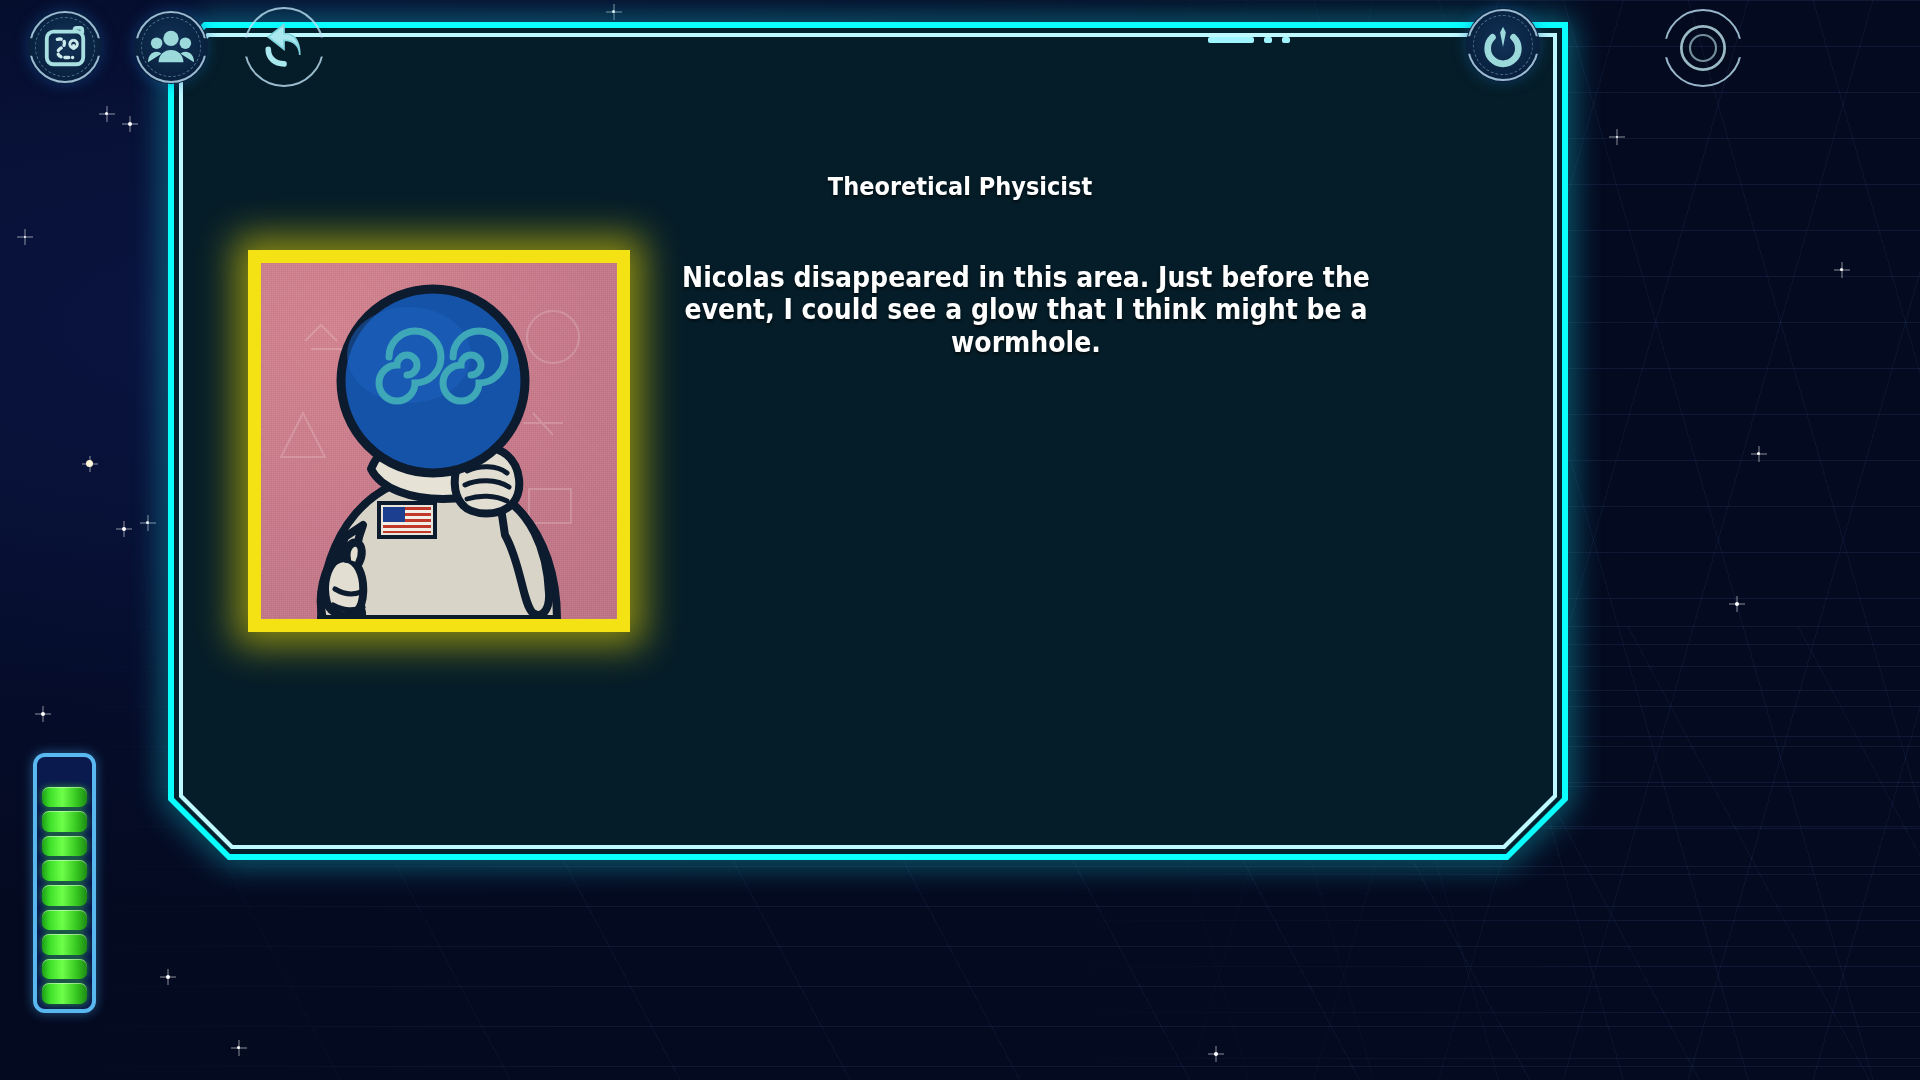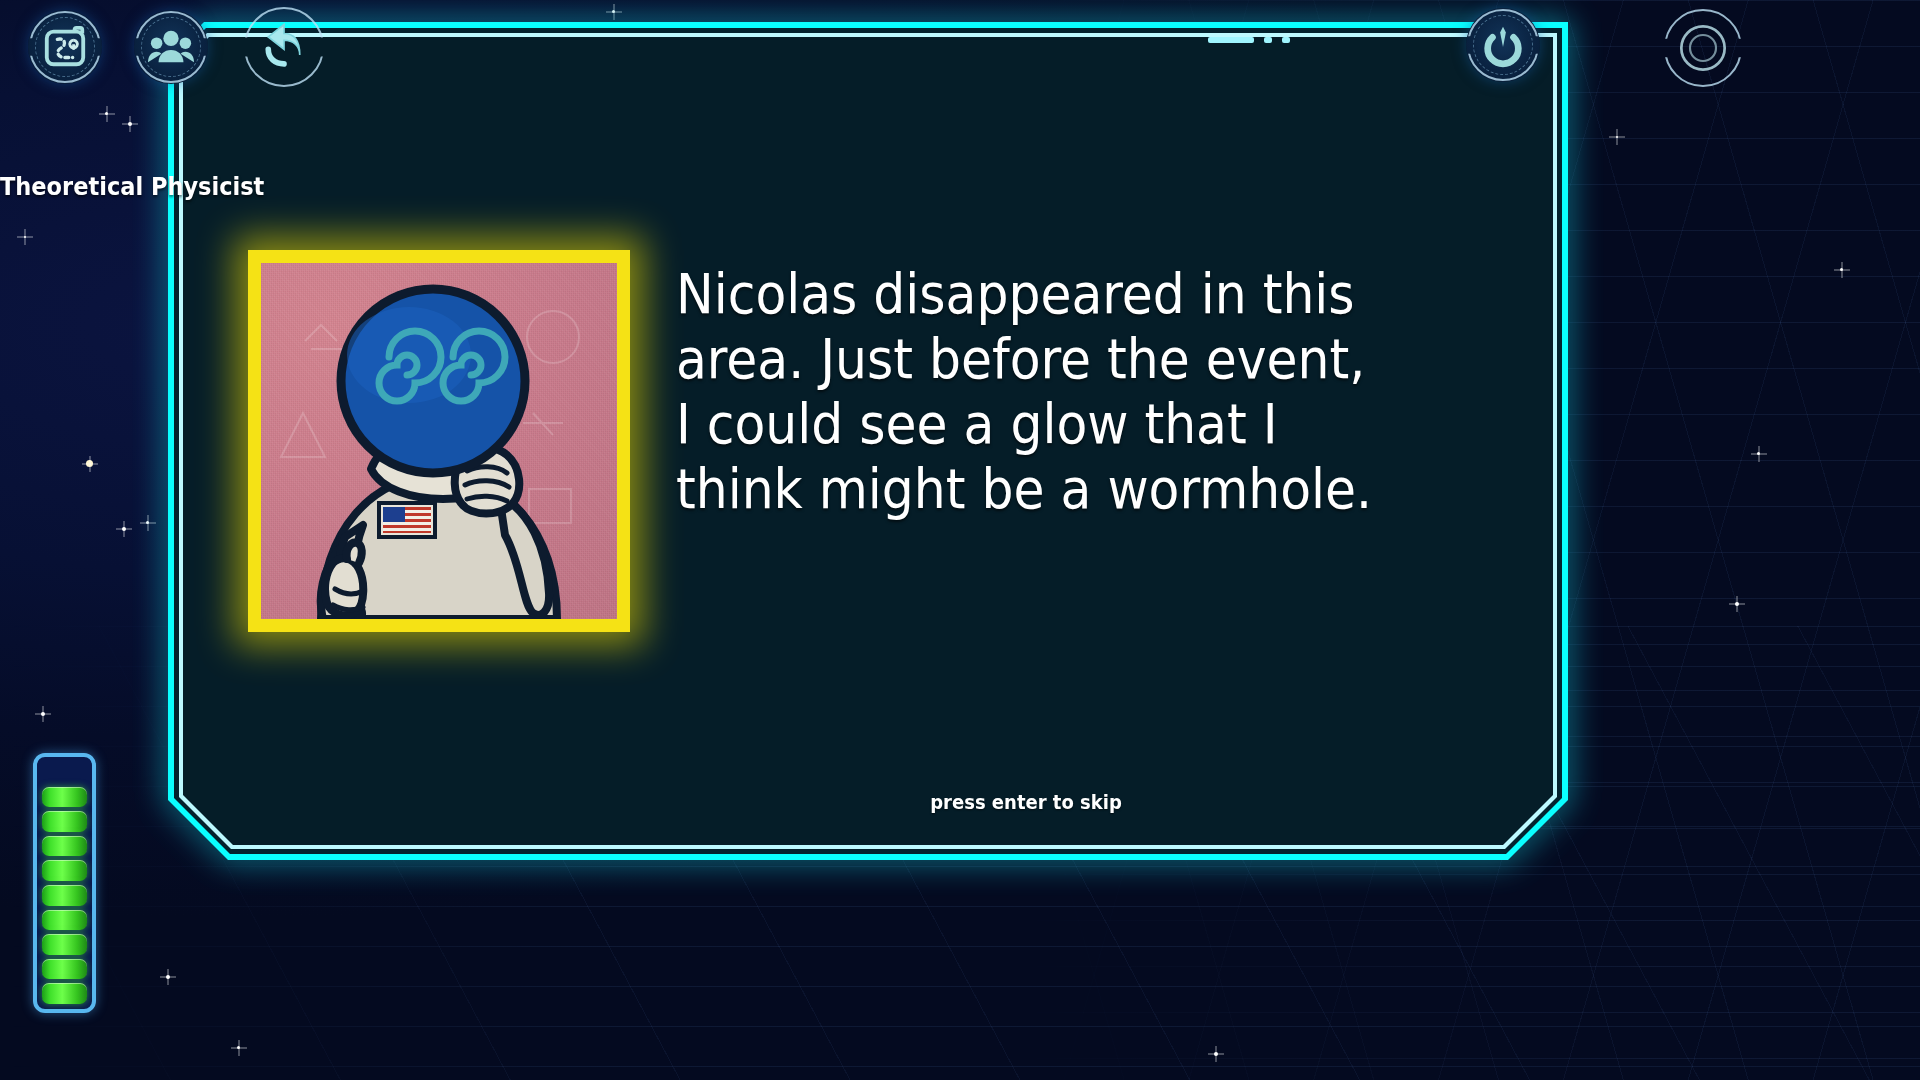--- a/index.html
+++ b/index.html
@@ -93,21 +93,21 @@
   #content{ position:absolute; inset:0; }
   #dialog-title{
     position:absolute; left:0; right:0; top:86px;
     text-align:center; color:#f7f0c4;
     font-size:62px; font-weight:700; letter-spacing:.2px;
     font-stretch:condensed;
     text-shadow:0 2px 3px rgba(0,0,0,.65);
   }
   #dialog-subtitle{
     position:absolute; left:0; right:0; top:172px;
-    text-align:left; color:#ffffff;
+    text-align:center; color:#ffffff;
     font-size:25px; font-weight:700;
     text-shadow:0 2px 3px rgba(0,0,0,.6);
   }
 
   
   #portrait-wrap{
     position:absolute; left:248px; top:250px; width:382px; height:382px;
   }
   #portrait-glow{
     position:absolute; left:-14px; top:-14px; right:-14px; bottom:-14px;
@@ -127,22 +127,23 @@
     background-image:
       repeating-linear-gradient(0deg, rgba(255,255,255,.10) 0 1px, transparent 1px 2px),
       repeating-linear-gradient(90deg, rgba(0,0,0,.10) 0 1px, transparent 1px 2px),
       repeating-linear-gradient(45deg, rgba(255,255,255,.06) 0 1px, transparent 1px 3px);
   }
   #portrait-svg{ position:absolute; inset:0; width:100%; height:100%; }
 
   
   #dialog-text{
     position:absolute; left:676px; top:262px; width:700px;
-    color:#fff; font-size:56px; line-height:1.16; font-weight:400;
+    color:#fff; font-size:28px; line-height:1.16; font-weight:700;
     text-shadow:0 2px 3px rgba(0,0,0,.6);
+    text-align:center;
   }
   #skip-hint{
     position:absolute; left:676px; top:790px; width:700px;
     text-align:center; color:#ffffff; font-size:20px; font-weight:700;
     text-shadow:0 1px 2px rgba(0,0,0,.6);
   }
 
   
   .hud-btn{ position:absolute; width:74px; height:74px; }
   .hud-ring{
@@ -289,21 +290,20 @@
             <rect x="122" y="262" width="48" height="3"></rect>
             <rect x="122" y="268" width="48" height="2"></rect>
           </g>
           <rect x="122" y="244" width="22" height="15" fill="#1d3f8f"></rect>
         </g>
       </svg>
     </div>
   </div>
 
   <div id="dialog-text">Nicolas disappeared in this area. Just before the event, I could see a glow that I think might be a wormhole.</div>
-  <div id="skip-hint">press enter to skip</div>
 </div>
 
 <div class="hud-btn" id="btn-map">
   <div class="hud-ring"></div>
   <div class="hud-ring-dots"></div>
   <svg class="hud-ico" viewBox="0 0 48 48">
     <rect x="5" y="8" width="38" height="34" rx="7" fill="none" stroke="#a8dfe0" stroke-width="4"></rect>
     <path d="M34 8 v-2 a2 2 0 0 1 2 -2 h4 a2 2 0 0 1 2 2 v4" fill="none" stroke="#a8dfe0" stroke-width="4"></path>
     <path d="M16 16 c8 -2 10 6 4 9 c-6 3 -4 10 4 10 h8" fill="none" stroke="#cdebec" stroke-width="3.5" stroke-dasharray="4 4" stroke-linecap="round"></path>
     <path d="M33 17 a4 4 0 1 1 -0.1 0 M33 21 v6" fill="none" stroke="#cdebec" stroke-width="3"></path>

